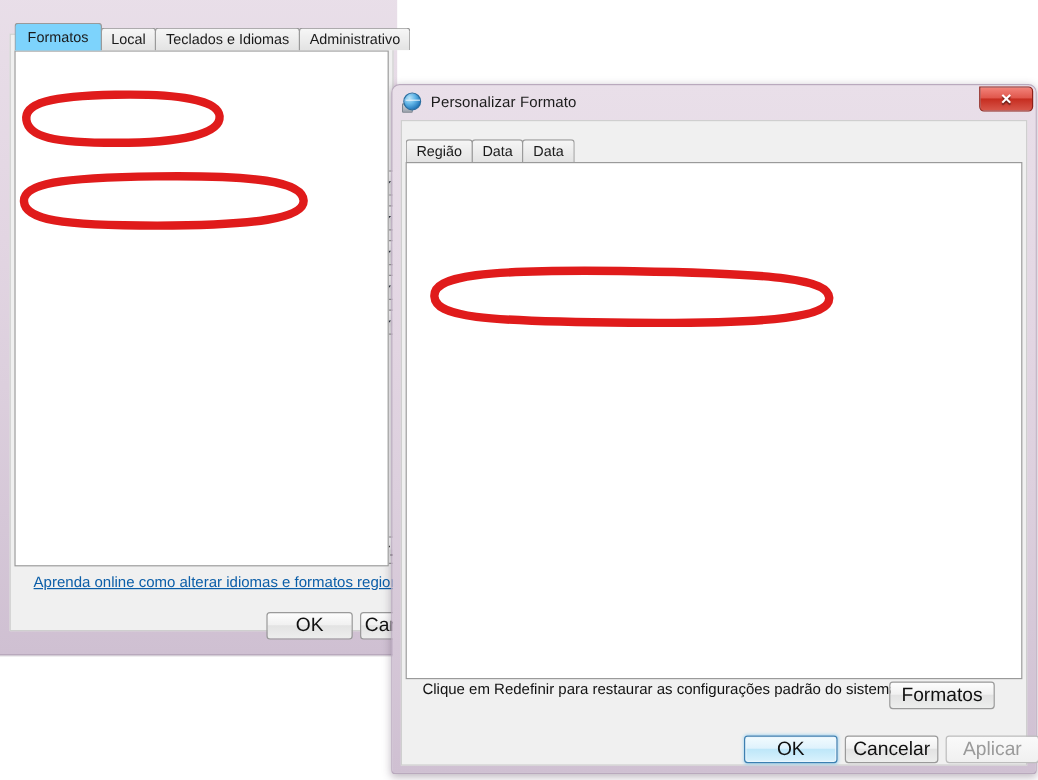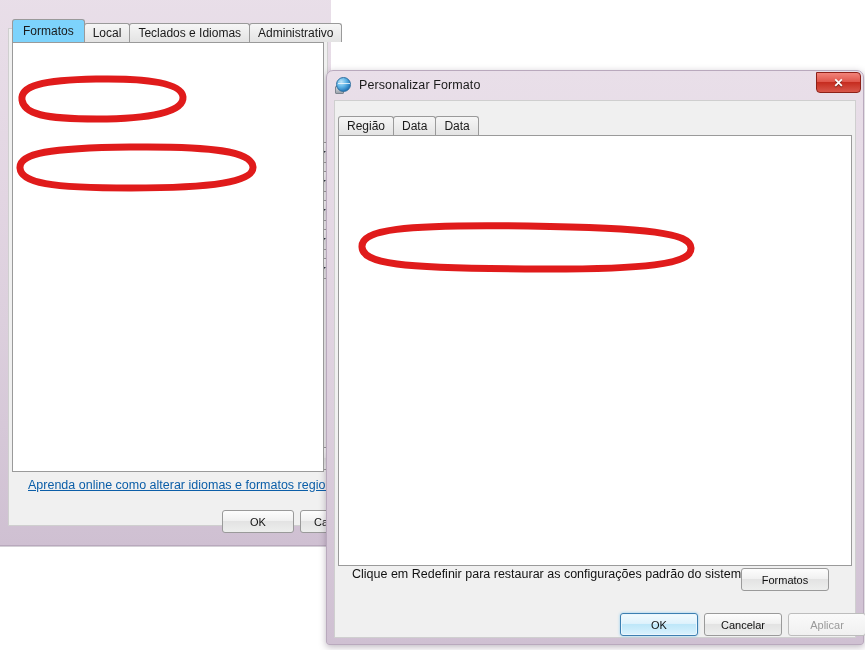--- a/index.html
+++ b/index.html
@@ -198,21 +198,21 @@
     font-size: 12.5px;
     color: #111;
   }
 
   .pbtn {
     position: absolute;
     box-sizing: border-box;
     border: 1px solid #9a9a9a;
     border-radius: 3px;
     background: linear-gradient(180deg,#fdfdfd 0%, #f1f1f1 45%, #e3e3e3 50%, #edeeed 100%);
-    font-size: 11px;
+    font-size: 16px;
     color: #111;
     display: flex; align-items: center; justify-content: center;
     cursor: pointer;
   }
   .pbtn.default {
     border: 1px solid #3c7fb1;
     box-shadow: inset 0 0 0 1px #eaf6fd, 0 0 3px #8ecdf0;
     background: linear-gradient(180deg,#f2fbfe 0%, #dff2fc 45%, #bee7f9 50%, #daf2fd 100%);
   }
   .pbtn.disabled { color: #9a9a9a; border-color: #bdbdbd;

